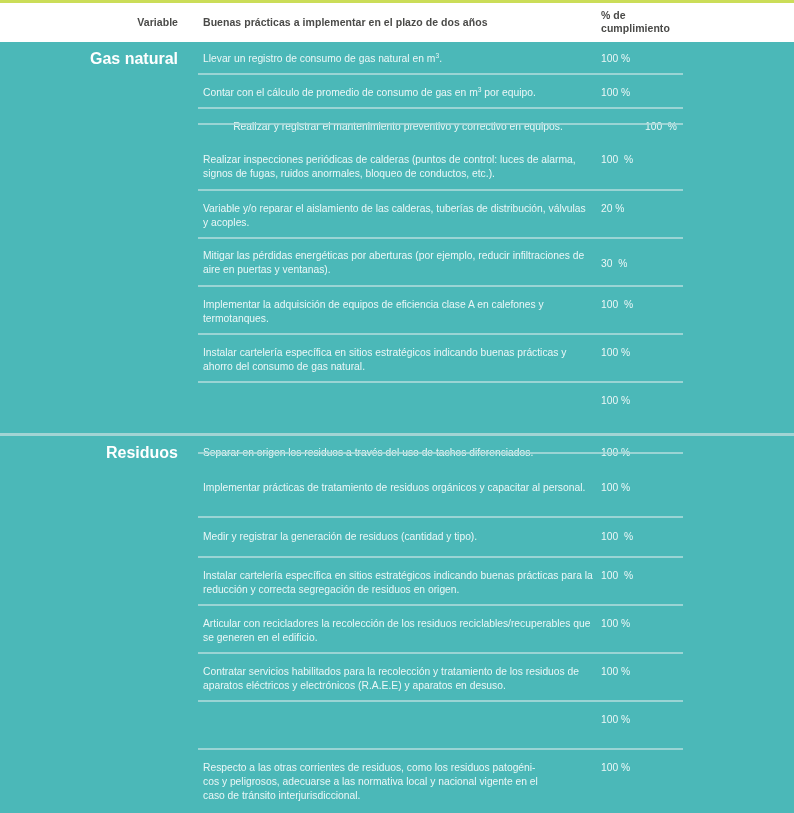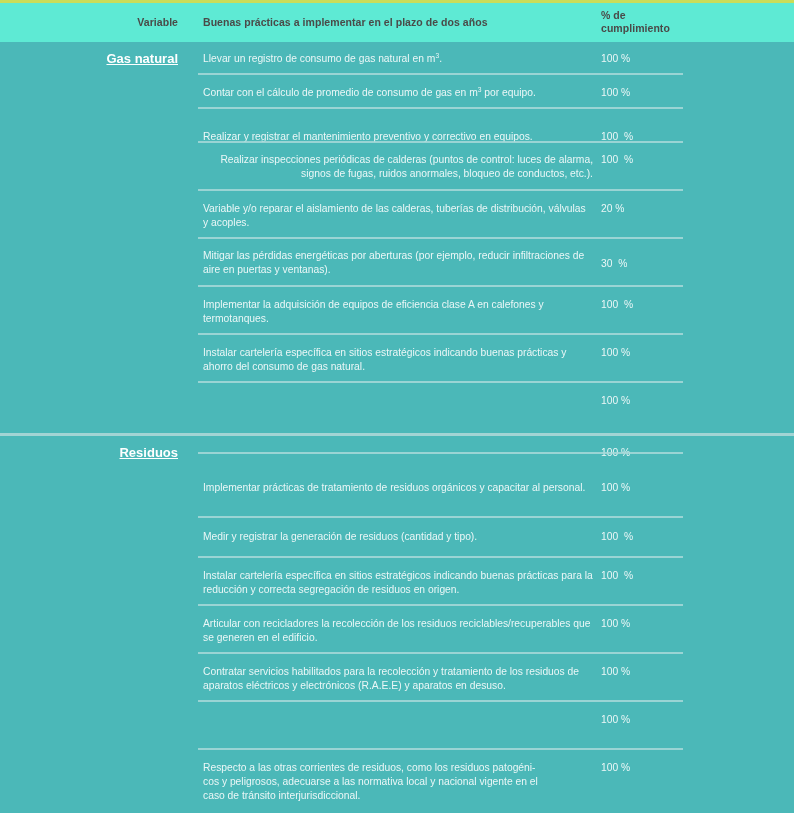--- a/index.html
+++ b/index.html
@@ -31,21 +31,21 @@
     height:3px;
     background:#cbdd58;
   }
 
   
   .header-band {
     position:absolute;
     top:3px; left:0;
     width:794px;
     height:39px;
-    background:#5eead4;
+    background:#ffffff;
   }
 
   .header-band .h-cell {
     position:absolute;
     color:#4a4a48;
     font-weight:bold;
     font-size:10.5px;
     line-height:12.5px;
     letter-spacing:0.05px;
   }
@@ -109,23 +109,22 @@
     opacity:0.85;
   }
 
   .cell-variable {
     position:absolute;
     left:0;
     width:178px;
     text-align:right;
     color:#ffffff;
     font-weight:bold;
-    font-size:13px;
+    font-size:16px;
     line-height:13px;
-    text-decoration:underline;
   }
 
   .cell-practice {
     position:absolute;
     left:203px;
     width:390px;
     color:#ebf7f7;
     font-size:10.3px;
     line-height:14.2px;
     font-weight:normal;
@@ -166,27 +165,27 @@
           <div class="cell-variable" style="top: 10px;">Gas natural</div>
           <div class="cell-practice" style="top: 10px;">Llevar un registro de consumo de gas natural en m<sup>3</sup>.</div>
           <div class="cell-percent" style="top: 10px;">100 %</div>
           <div class="row-rule"></div>
         </div>
         <div class="row" style="position: absolute; top: 33px; height: 34px;">
           <div class="cell-practice" style="top: 11px;">Contar con el cálculo de promedio de consumo de gas en m<sup>3</sup> por equipo.</div>
           <div class="cell-percent" style="top: 11px;">100 %</div>
           <div class="row-rule"></div>
         </div>
-        <div class="row" style="position: absolute; top: 77px; height: 24px;">
+        <div class="row" style="position: absolute; top: 67px; height: 16px; text-align: center;">
           <div class="cell-practice" style="top: 11px;">Realizar y registrar el mantenimiento preventivo y correctivo en equipos.</div>
           <div class="cell-percent" style="top: 11px;">100  %</div>
           <div class="row-rule"></div>
         </div>
         <div class="row" style="position: absolute; top: 101px; height: 48px;">
-          <div class="cell-practice" style="top: 10px; text-align: right;">Realizar inspecciones periódicas de calderas (puntos de control: luces de alarma, signos de fugas, ruidos anormales, bloqueo de conductos, etc.).</div>
+          <div class="cell-practice" style="top: 10px;">Realizar inspecciones periódicas de calderas (puntos de control: luces de alarma, signos de fugas, ruidos anormales, bloqueo de conductos, etc.).</div>
           <div class="cell-percent" style="top: 10px;">100  %</div>
           <div class="row-rule"></div>
         </div>
         <div class="row" style="position: absolute; top: 149px; height: 48px;">
           <div class="cell-practice" style="top: 11px;">Variable y/o reparar el aislamiento de las calderas, tuberías de distribución, válvulas y acoples.</div>
           <div class="cell-percent" style="top: 11px;">20 %</div>
           <div class="row-rule"></div>
         </div>
         <div class="row" style="position: absolute; top: 197px; height: 48px;">
           <div class="cell-practice" style="top: 10px;">Mitigar las pérdidas energéticas por aberturas (por ejemplo, reducir infiltraciones de aire en puertas y ventanas).</div>
@@ -204,20 +203,21 @@
           <div class="row-rule"></div>
         </div>
         <div class="row no-rule" style="position: absolute; top: 341px; height: 50px;">
           <div class="cell-percent" style="top: 11px;">100 %</div>
         </div>
       </div>
       <div class="section-divider"></div>
       <div class="section" style="height: 372px;">
         <div class="row" style="position: absolute; top: 0px; height: 18px;">
           <div class="cell-variable" style="top: 10px;">Residuos</div>
+          <div class="cell-practice" style="top: 10px;">Separar en origen los residuos a través del uso de tachos diferenciados.</div>
           <div class="cell-percent" style="top: 10px;">100 %</div>
           <div class="row-rule"></div>
         </div>
         <div class="row" style="position: absolute; top: 34px; height: 48px; padding-left: 12px;">
           <div class="cell-practice" style="top: 11px;">Implementar prácticas de tratamiento de residuos orgánicos y capacitar al personal.</div>
           <div class="cell-percent" style="top: 11px;">100 %</div>
           <div class="row-rule"></div>
         </div>
         <div class="row" style="position: absolute; top: 82px; height: 40px;">
           <div class="cell-practice" style="top: 12px;">Medir y registrar la generación de residuos (cantidad y tipo).</div>

